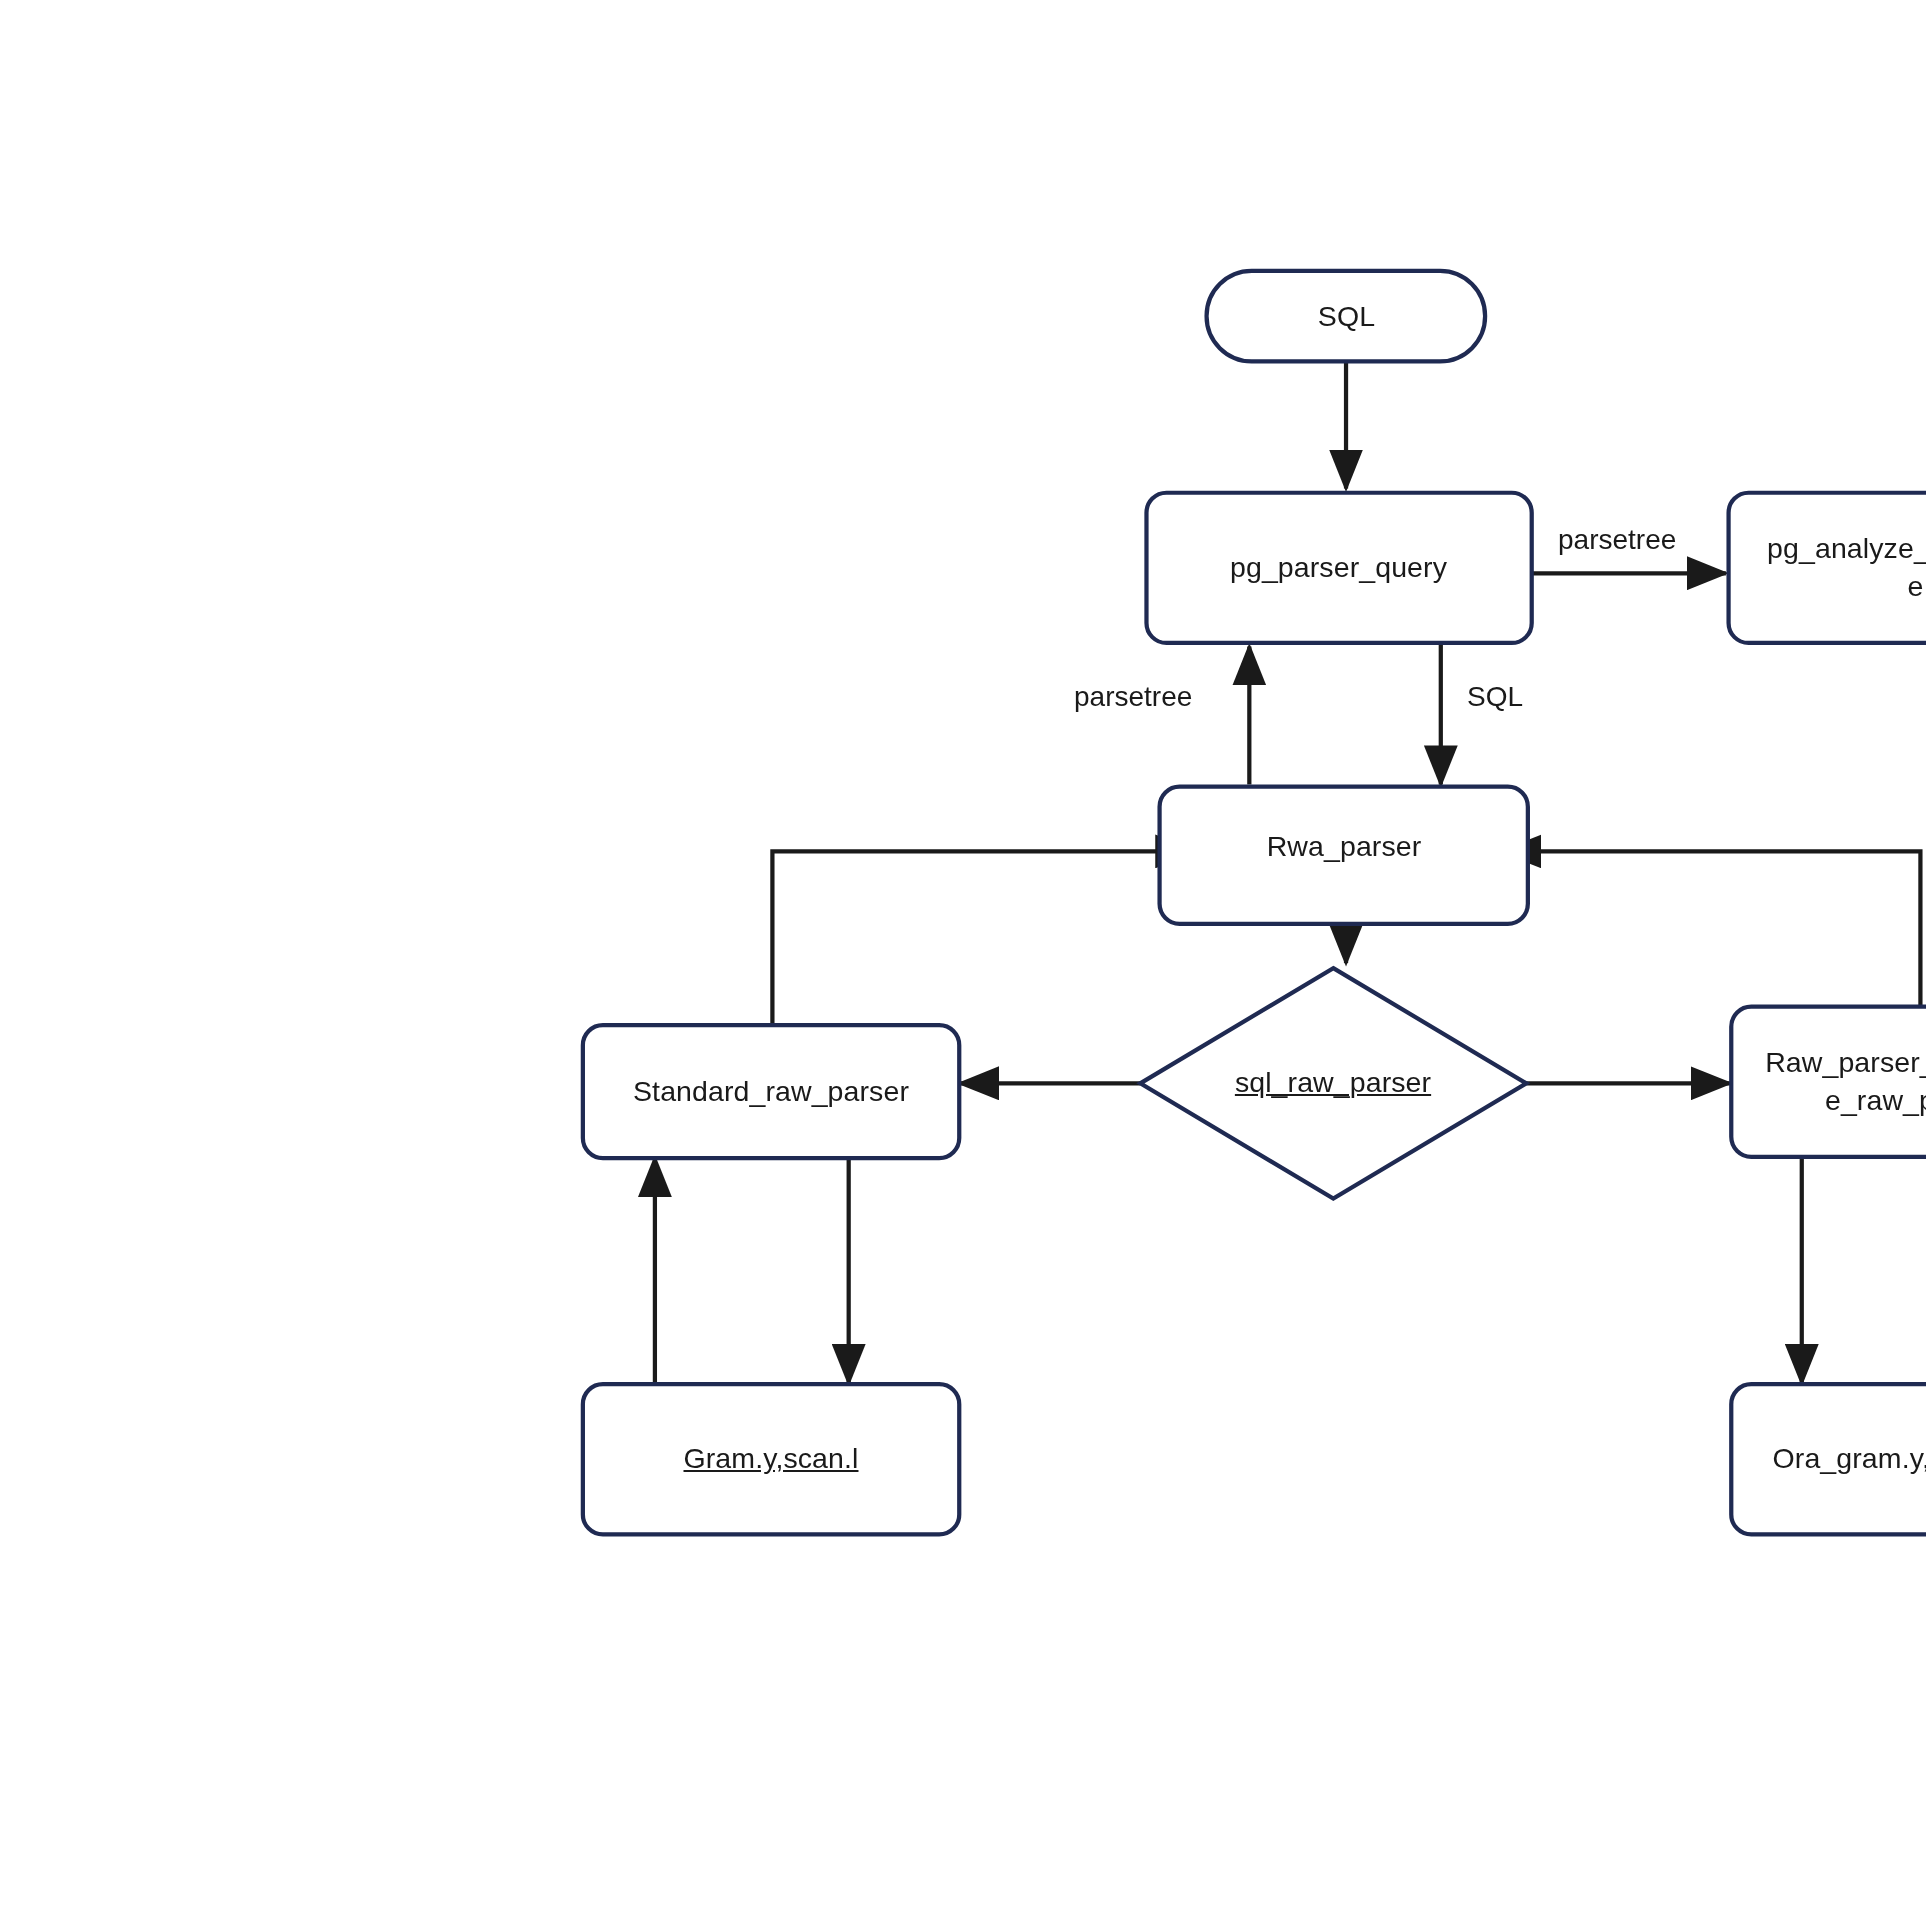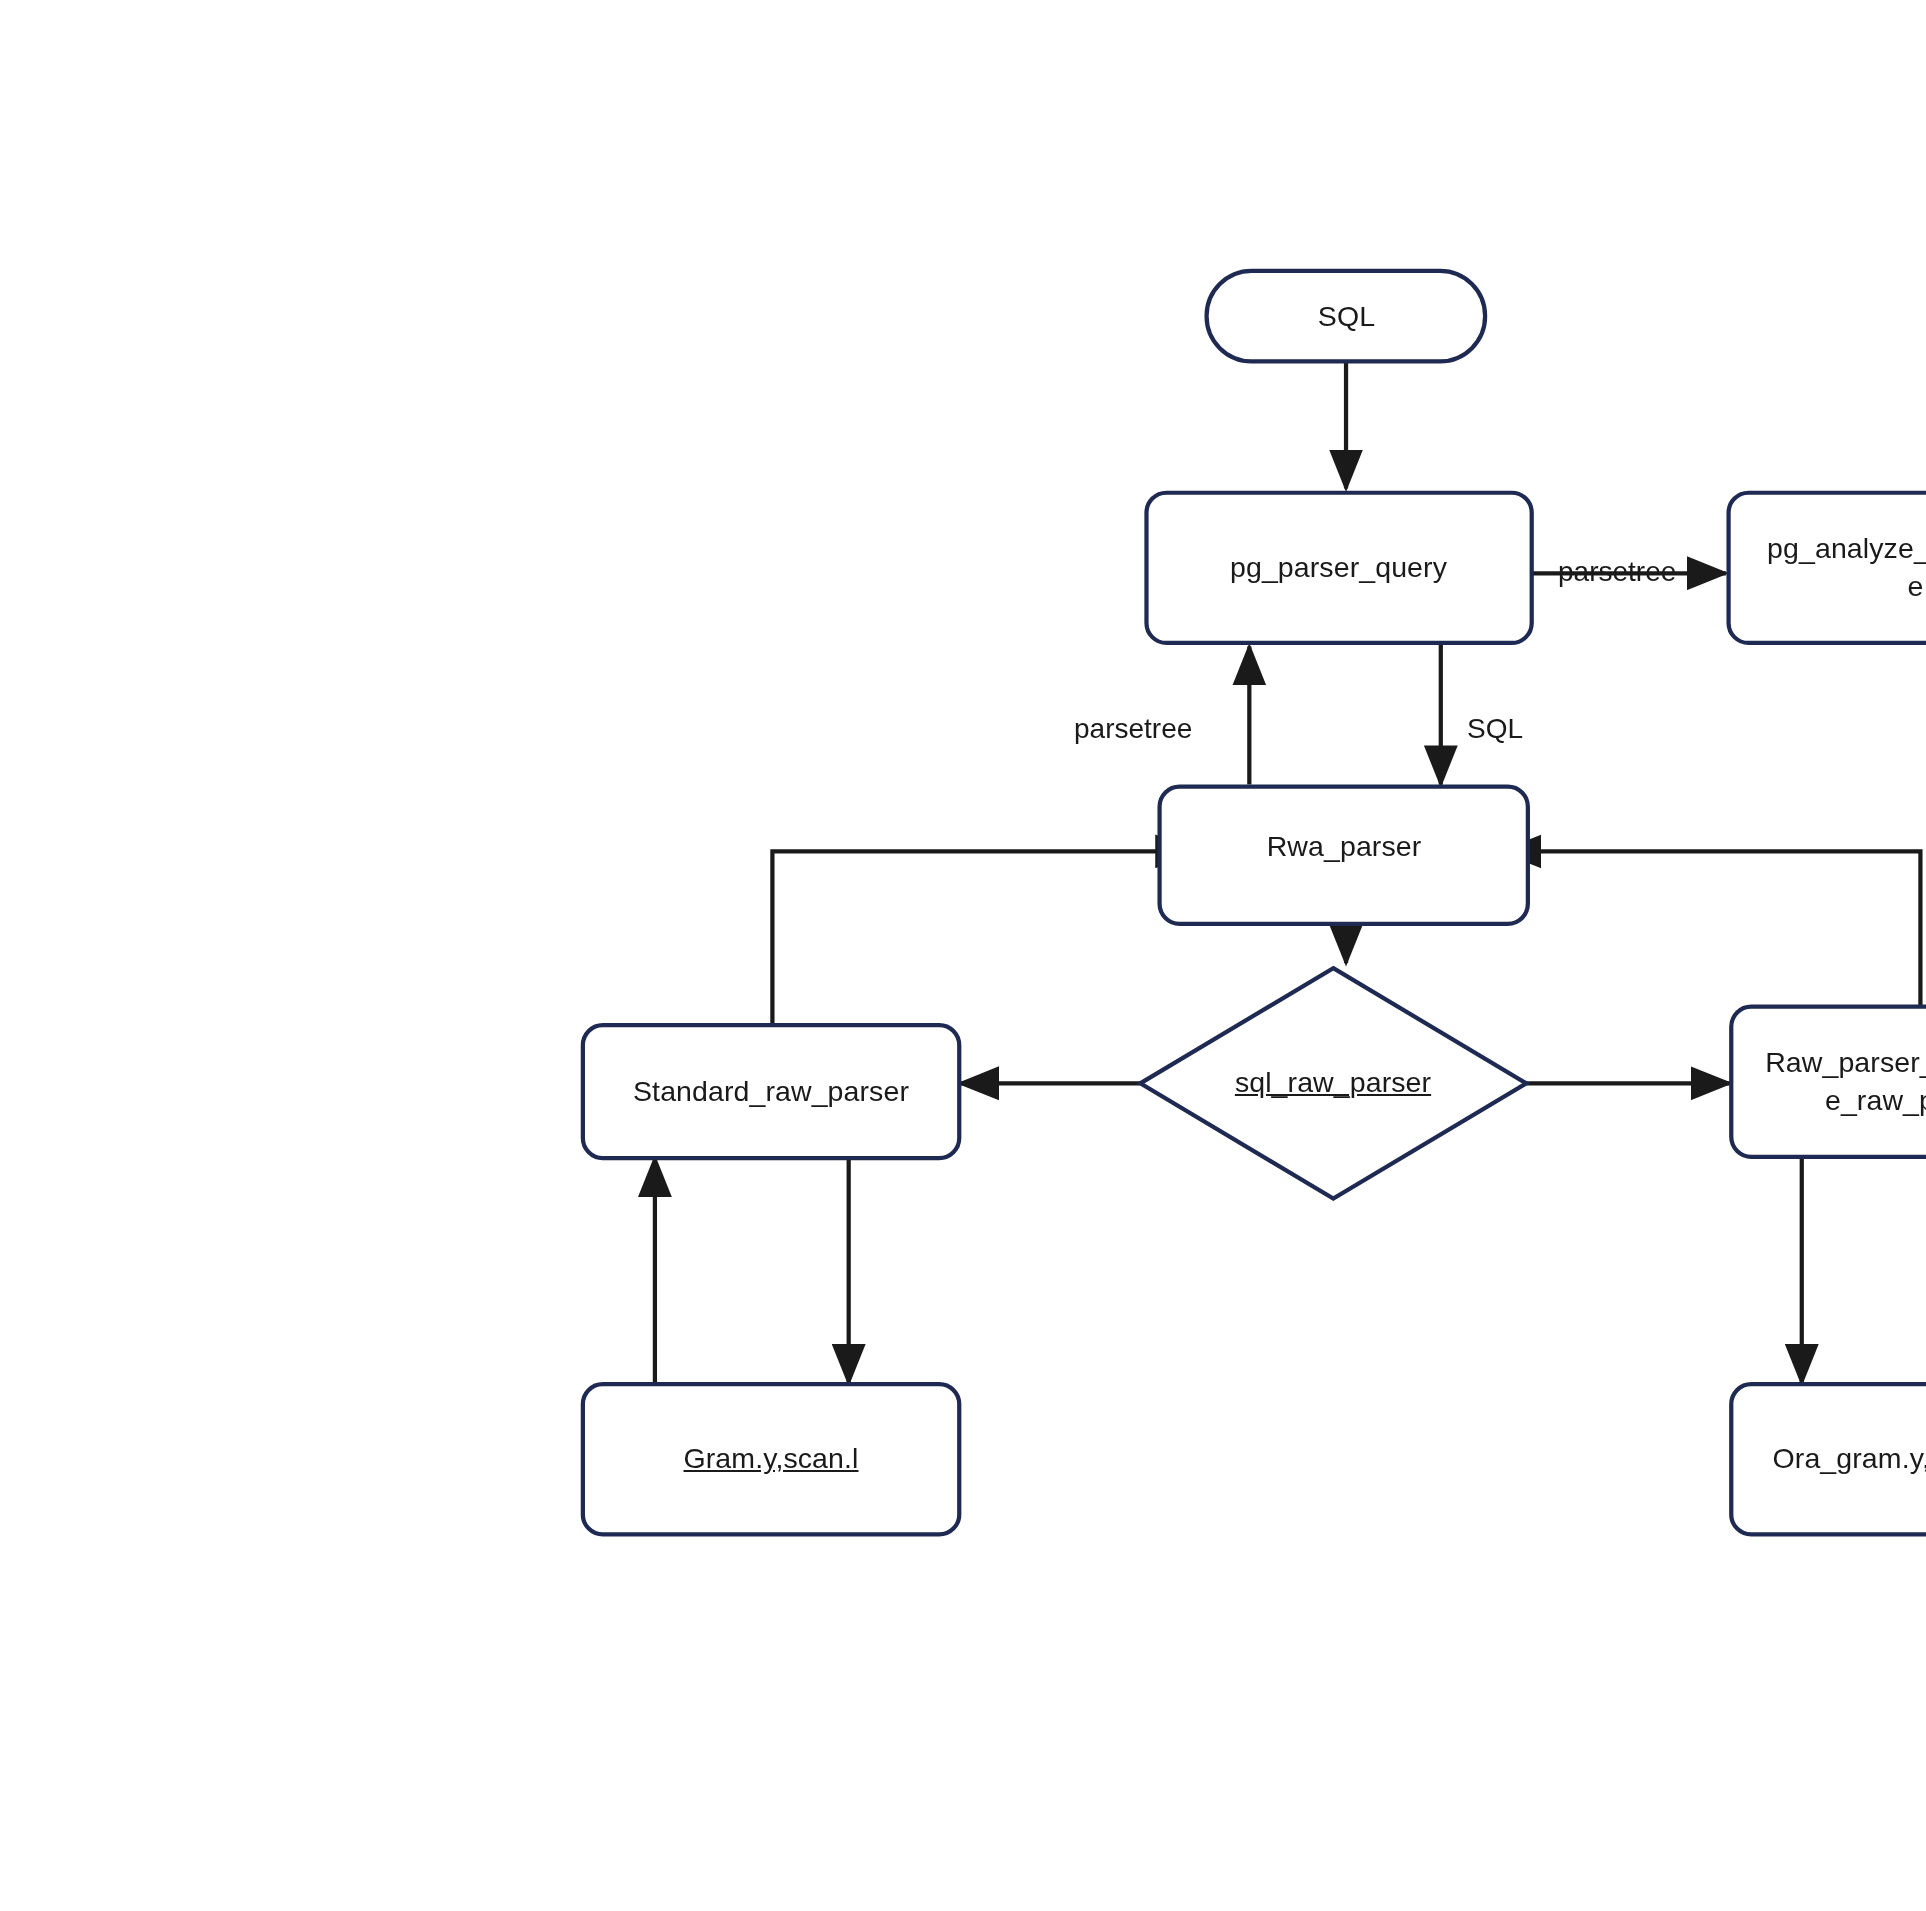--- a/index.html
+++ b/index.html
@@ -35,21 +35,20 @@
     white-space: pre-line;
     letter-spacing: 0.1px;
   }
   .edge-label {
     position: absolute;
     color: #1a1a1a;
     font-family: "Liberation Sans", sans-serif;
     font-size: 28px;
     line-height: 1.2;
     white-space: nowrap;
-    margin-top: 32px;
   }
 </style>
 </head>
 <body>
 
 <svg id="canvas" viewBox="0 0 7019 4963" xmlns="http://www.w3.org/2000/svg">
   <defs>
     <marker id="arrowhead" markerWidth="10" markerHeight="8" refX="9.2" refY="4" orient="auto" markerUnits="strokeWidth">
       <path d="M0,0 L10,4 L0,8 z" fill="#1a1a1a"></path>
     </marker>

